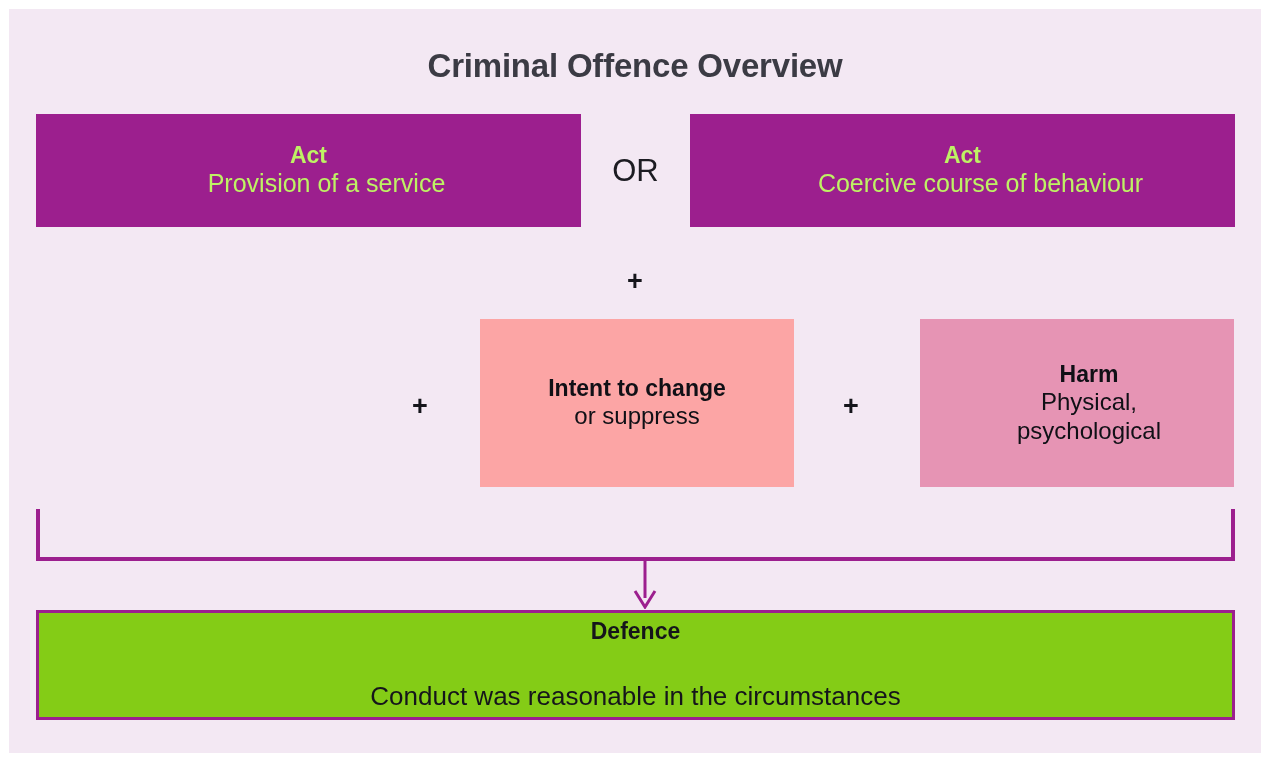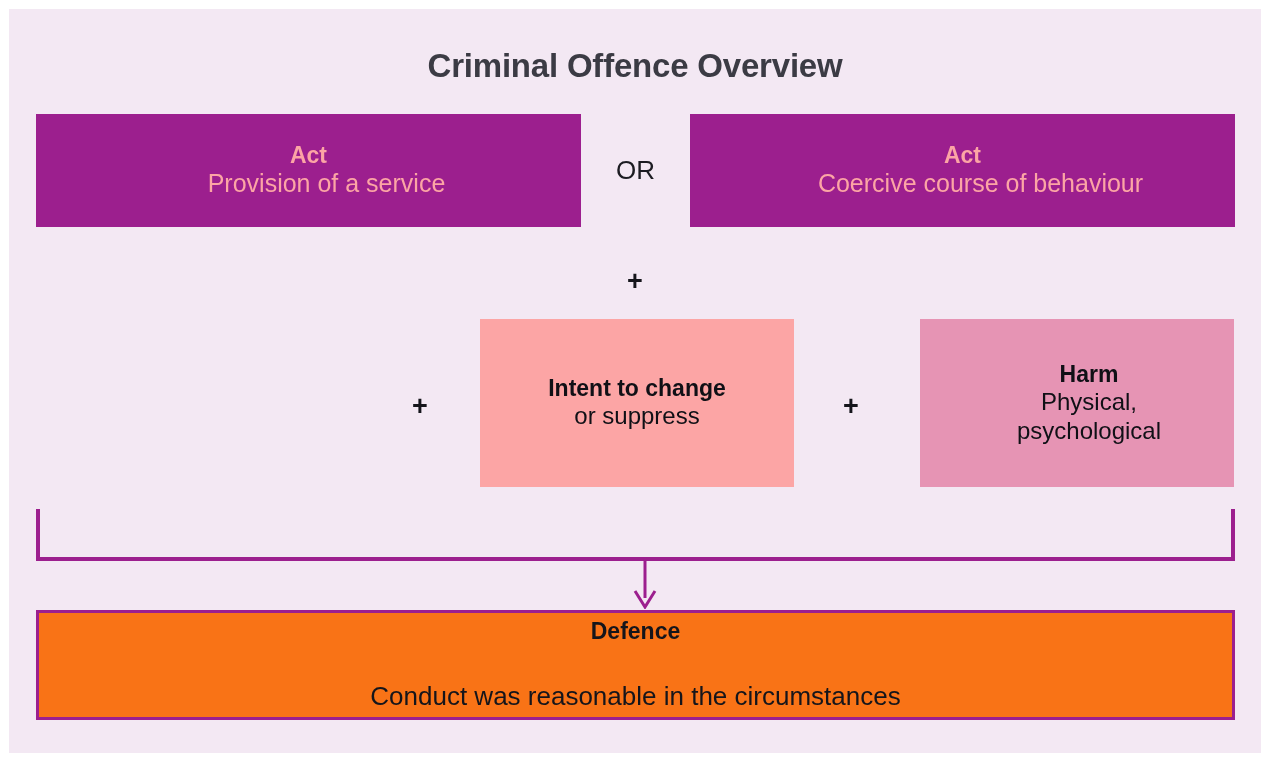--- a/index.html
+++ b/index.html
@@ -58,37 +58,37 @@
   .box .bold {
     font-weight: bold;
   }
   .box .reg {
     font-weight: normal;
   }
 
   
   .act-box {
     background: #9c1f8e;
-    color: #fca5a5;
+    color: #bef264;
   }
   #act-left  { left: 27px;  top: 105px; width: 545px; height: 113px; }
   #act-right { left: 681px; top: 105px; width: 545px; height: 113px; }
   .act-box .bold { font-size: 23px; }
   .act-box .reg  { font-size: 25px; margin-left: 36px; }
 
   #or-label {
     position: absolute;
     left: 572px;
     top: 105px;
     width: 109px;
     height: 113px;
     display: flex;
     align-items: center;
     justify-content: center;
-    font-size: 26px;
+    font-size: 31px;
     color: #1c1c22;
   }
 
   
   .plus {
     position: absolute;
     font-size: 27px;
     font-weight: bold;
     color: #15151b;
     display: flex;
@@ -131,21 +131,21 @@
     position: absolute;
     left: 615px;
     top: 548px;
     width: 42px;
     height: 52px;
   }
 
   
   #defence {
     left: 27px; top: 601px; width: 1199px; height: 110px;
-    background: #f97316;
+    background: #84cc16;
     border: 3px solid #9c1f8e;
     color: #15151b;
     gap: 36px;
   }
   #defence .bold { font-size: 23px; }
   #defence .reg  { font-size: 26px; }
 </style>
 </head>
 <body>
 

